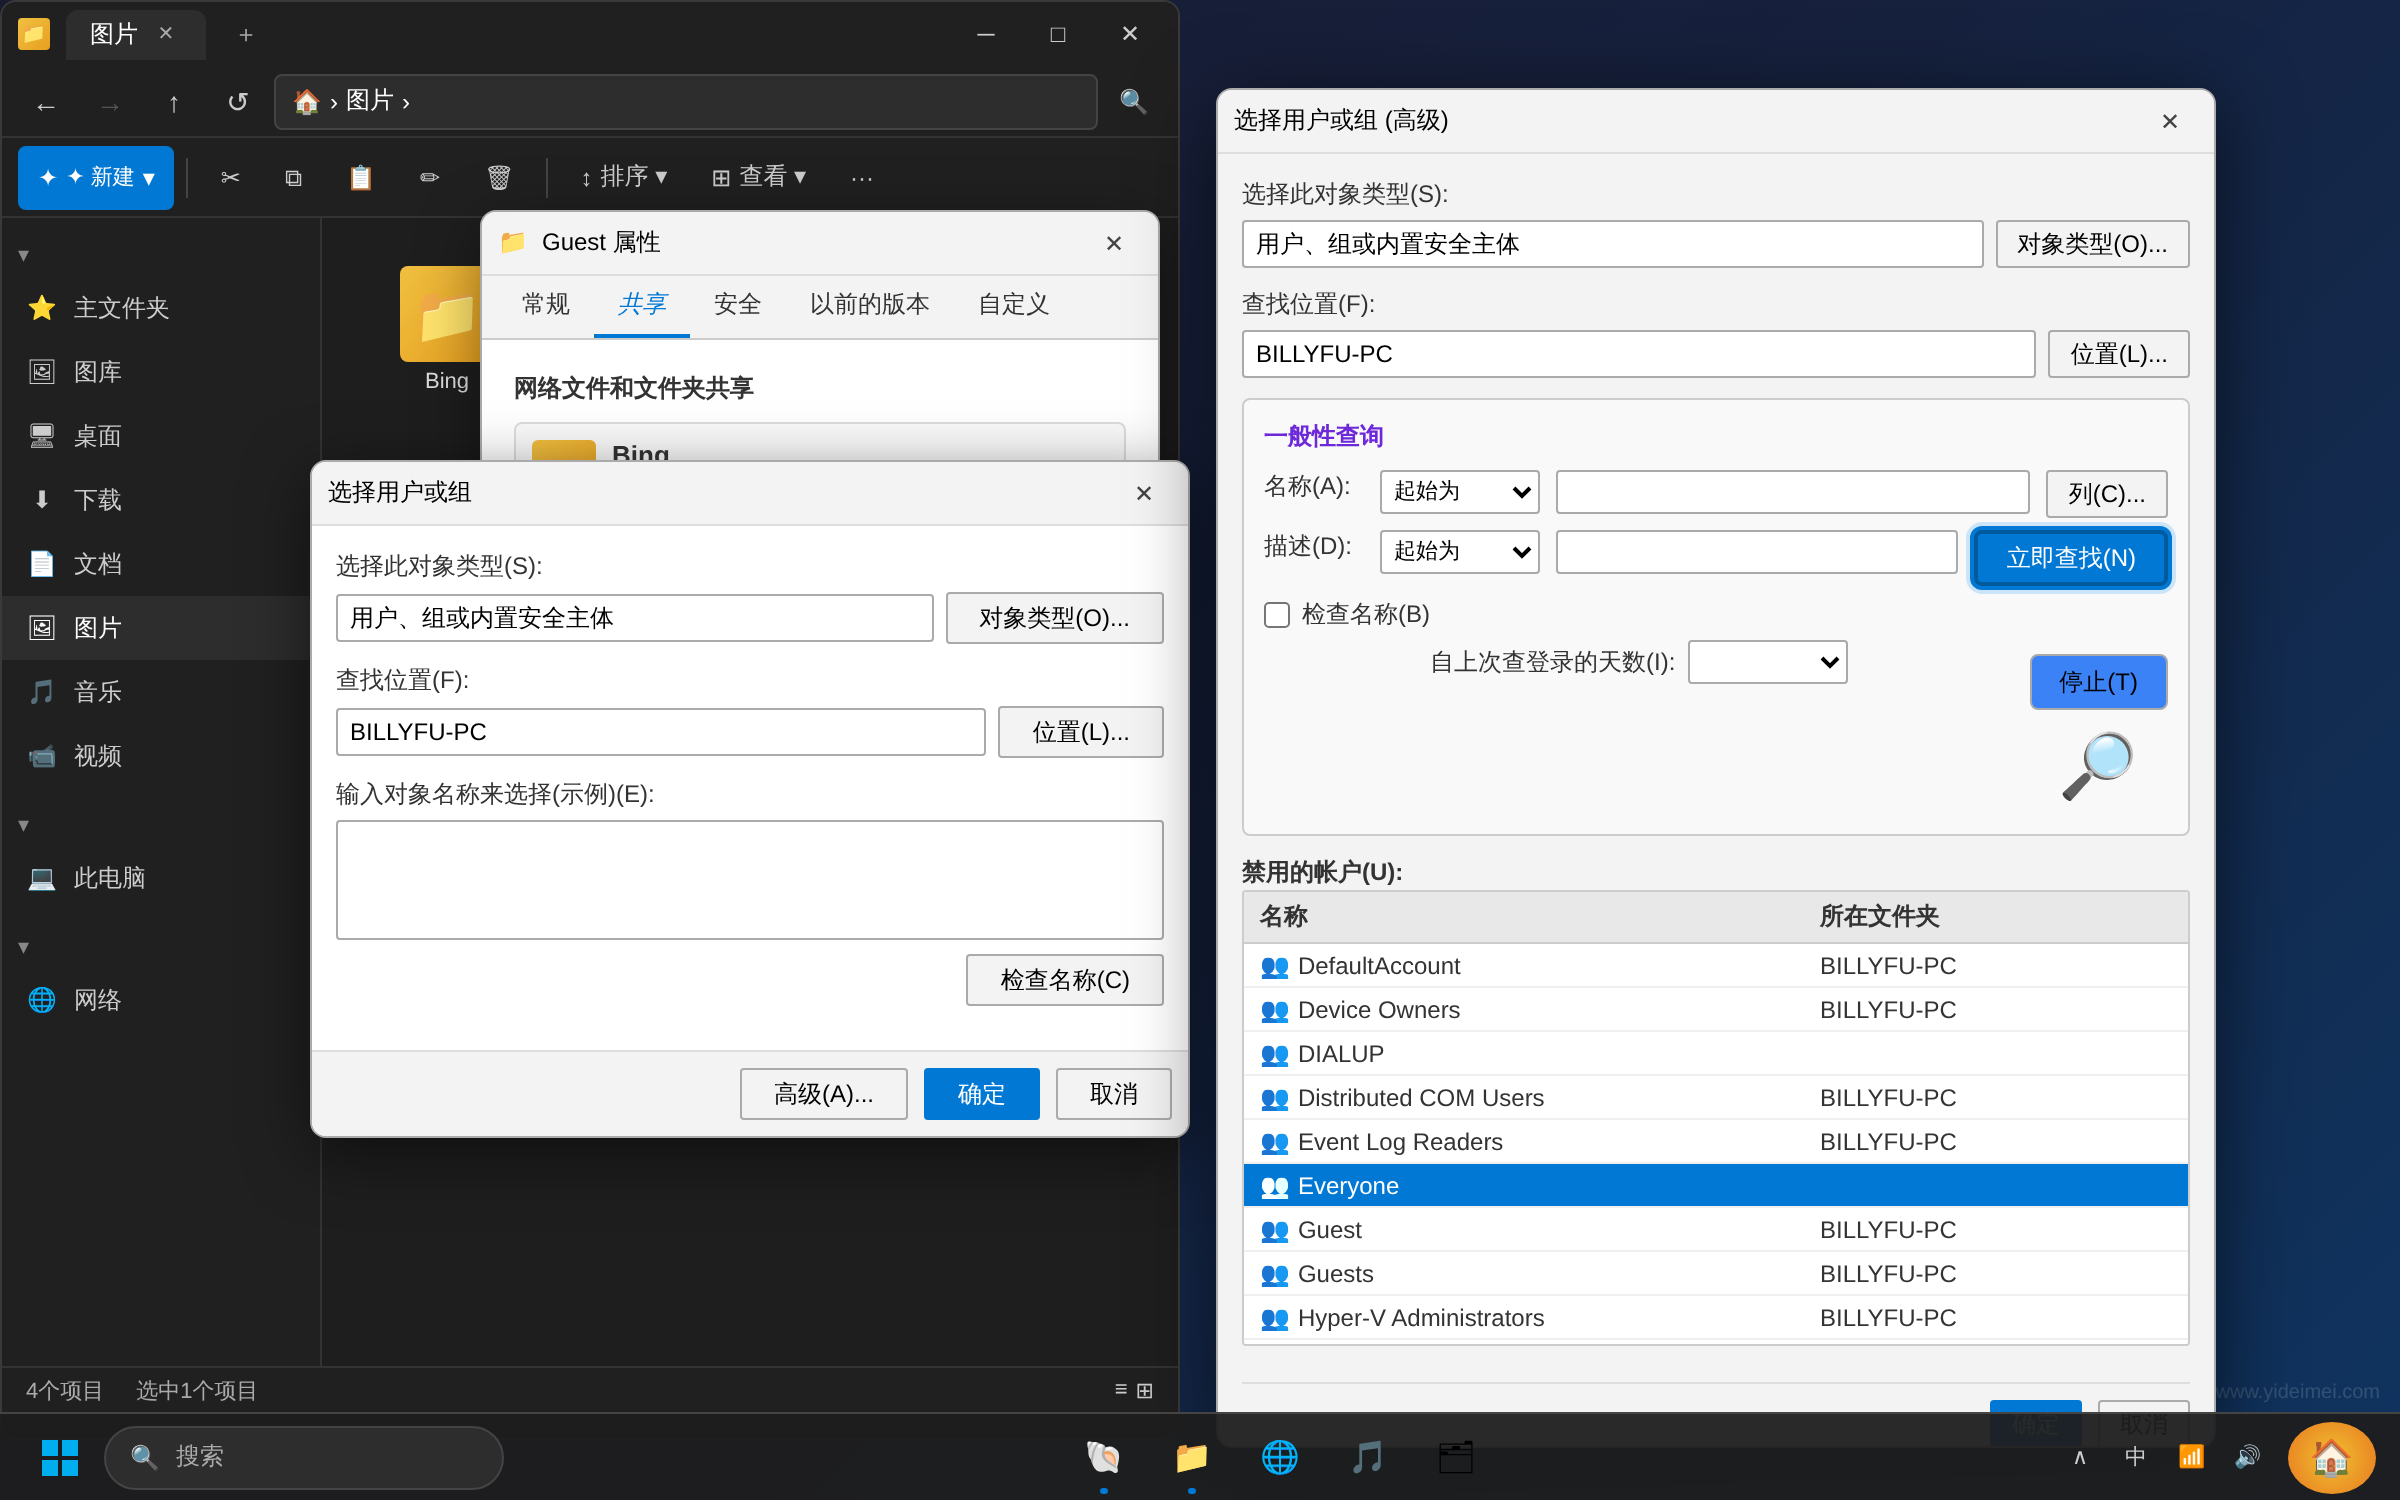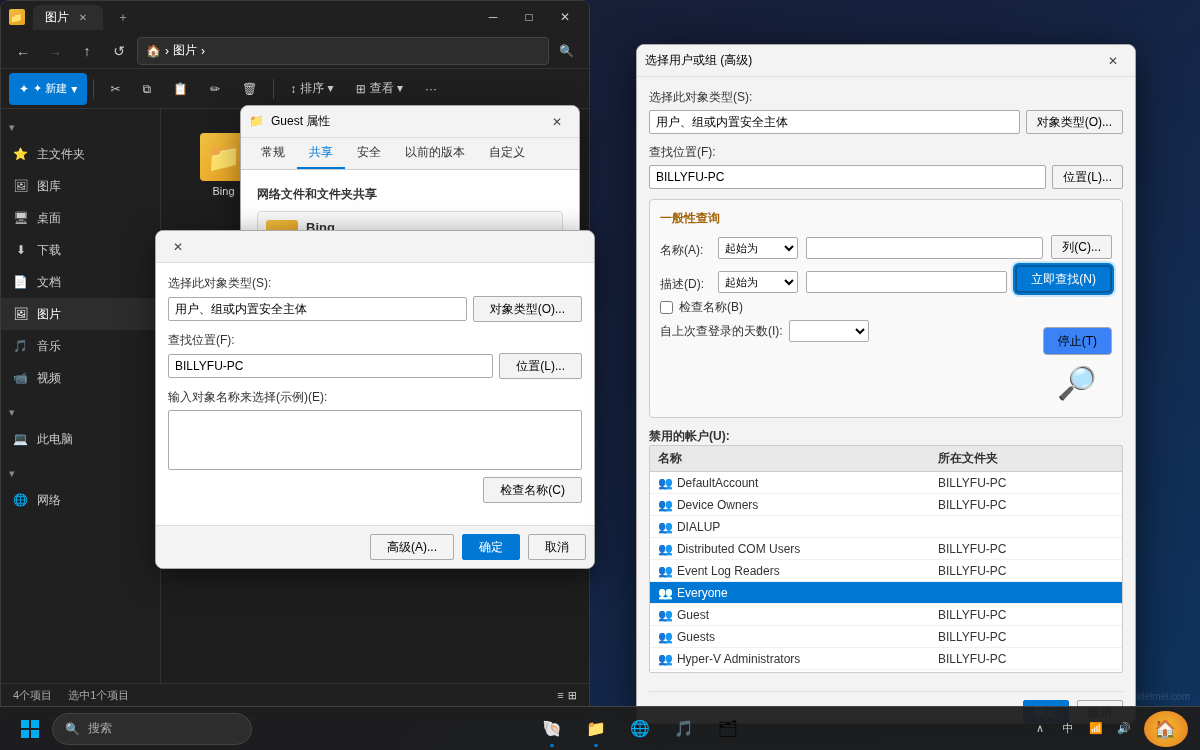--- a/index.html
+++ b/index.html
@@ -459,20 +459,21 @@
       padding: 6px 12px;
       cursor: pointer;
       font-size: 12px;
       color: #333;
       border-bottom: 2px solid transparent;
     }
 
     .dialog-tab.active {
       border-bottom: 2px solid #0078d4;
       color: #0078d4;
+      font-style: italic;
     }
 
     .dialog-content {
       padding: 16px;
       background: #ffffff;
     }
 
     .section-header {
       font-size: 12px;
       font-weight: bold;
@@ -512,21 +513,21 @@
       border-radius: 8px;
       box-shadow: 0 8px 32px rgba(0,0,0,0.5);
       z-index: 200;
       overflow: hidden;
     }
 
     
     .select-user-advanced {
       position: absolute;
       top: 44px;
-      left: 636px;
+      left: 608px;
       width: 500px;
       height: 680px;
       background: #f3f3f3;
       border: 1px solid #aaa;
       border-radius: 8px;
       box-shadow: 0 8px 40px rgba(0,0,0,0.6);
       z-index: 300;
       overflow: hidden;
     }
 
@@ -596,28 +597,28 @@
     .section-box {
       border: 1px solid #ccc;
       border-radius: 4px;
       padding: 10px;
       background: #f9f9f9;
     }
 
     .section-box-title {
       font-size: 12px;
       font-weight: bold;
-      color: #a16207;
+      color: #6d28d9;
       margin-bottom: 8px;
     }
 
     .query-row {
       display: flex;
       gap: 8px;
-      align-items: flex-end;
+      align-items: flex-start;
       margin-bottom: 6px;
     }
 
     .query-label {
       font-size: 12px;
       color: #333;
       width: 50px;
       flex-shrink: 0;
     }
 
@@ -648,20 +649,21 @@
       font-size: 12px;
       color: #333;
     }
 
     .days-row {
       display: flex;
       align-items: center;
       gap: 6px;
       font-size: 12px;
       color: #333;
+      justify-content: center;
     }
 
     .days-select {
       width: 80px;
       height: 22px;
       border: 1px solid #aaa;
       background: white;
       padding: 0 2px;
       font-size: 11px;
       border-radius: 2px;
@@ -990,20 +992,21 @@
         <div>
           <div style="font-size:13px;font-weight:bold;color:#333">Bing</div>
           <div style="font-size:12px;color:#666">共享式</div>
         </div>
       </div>
     </div>
   </div>
 
   <div class="select-user-dialog-small">
     <div class="dialog-titlebar">
+      <span class="dialog-title-text">选择用户或组</span>
       <div class="dialog-close">✕</div>
     </div>
     <div class="small-dialog-content">
       <div class="small-form-group">
         <span class="small-form-label">选择此对象类型(S):</span>
         <div class="form-row">
           <input class="small-form-input" type="text" readonly="" style="flex: 1 1 0%;" value="用户、组或内置安全主体">
           <button class="small-btn">对象类型(O)...</button>
         </div>
       </div>

